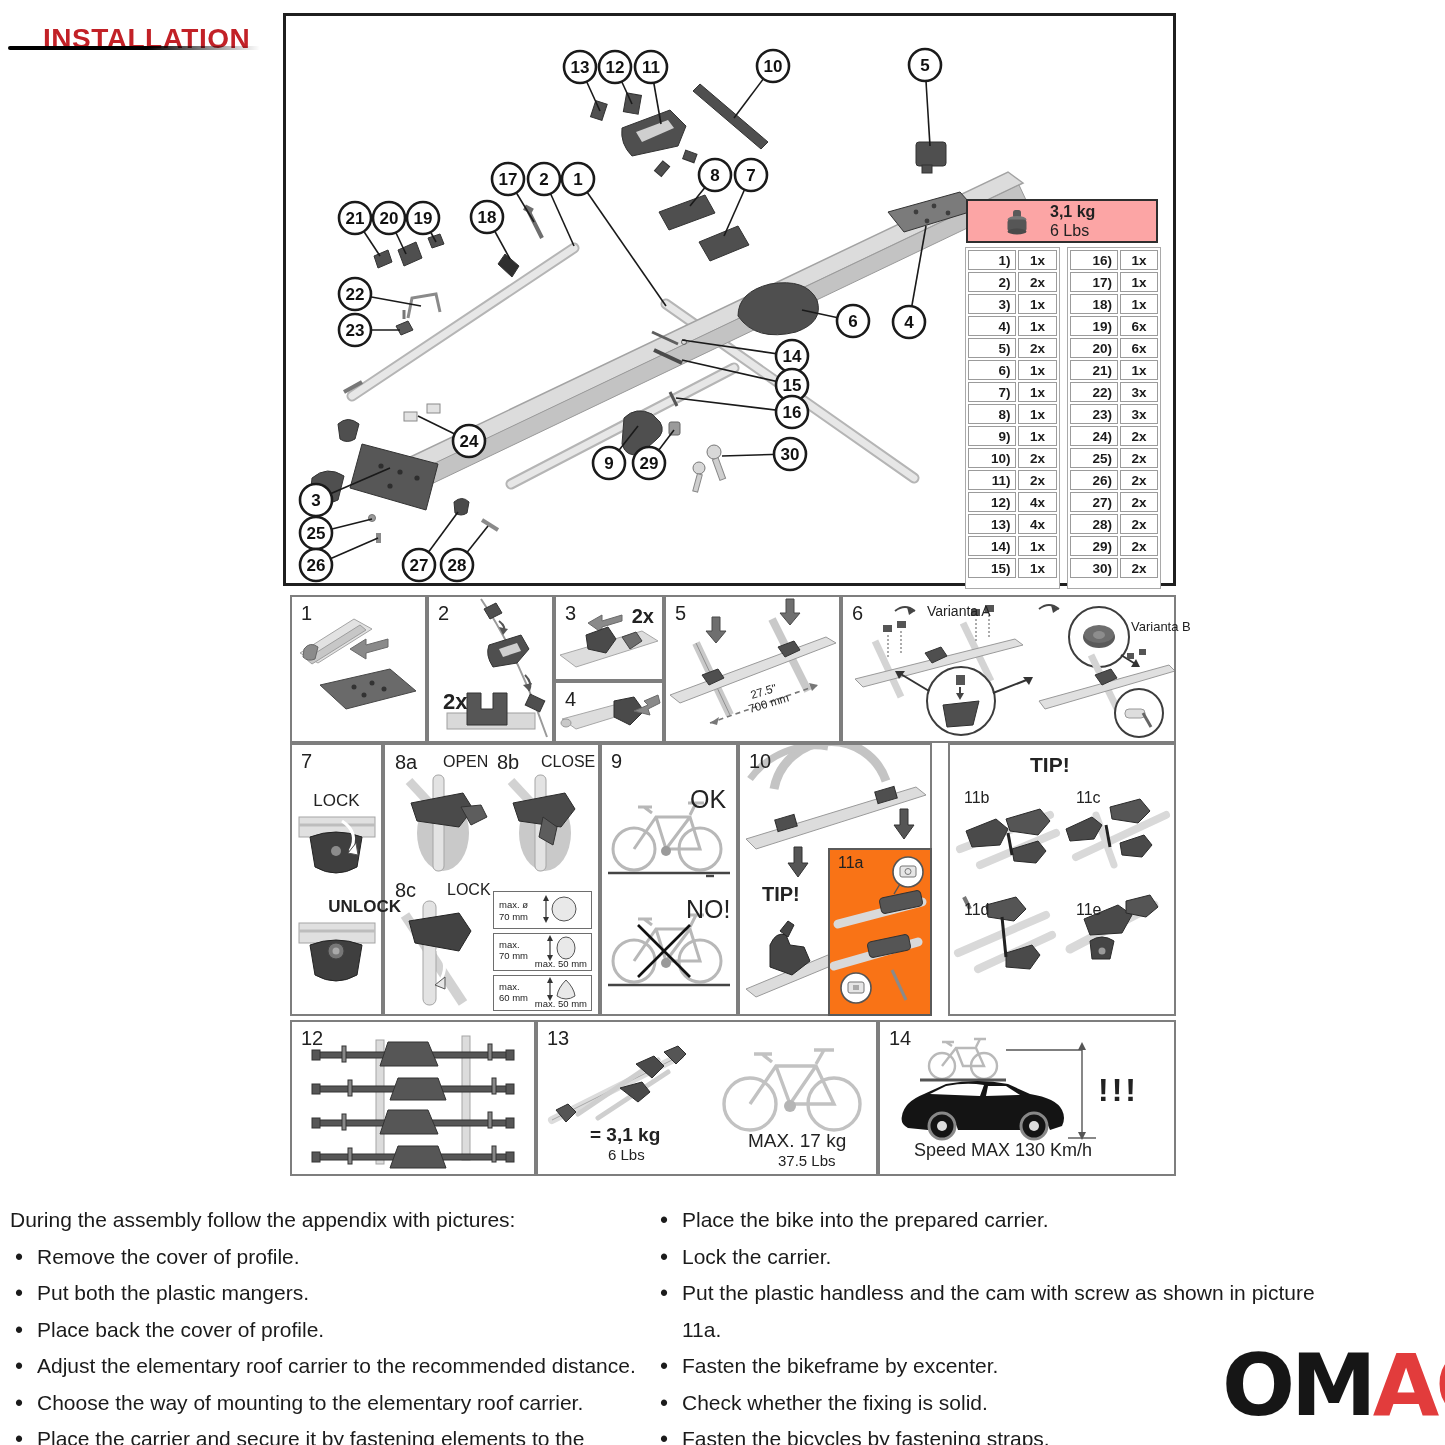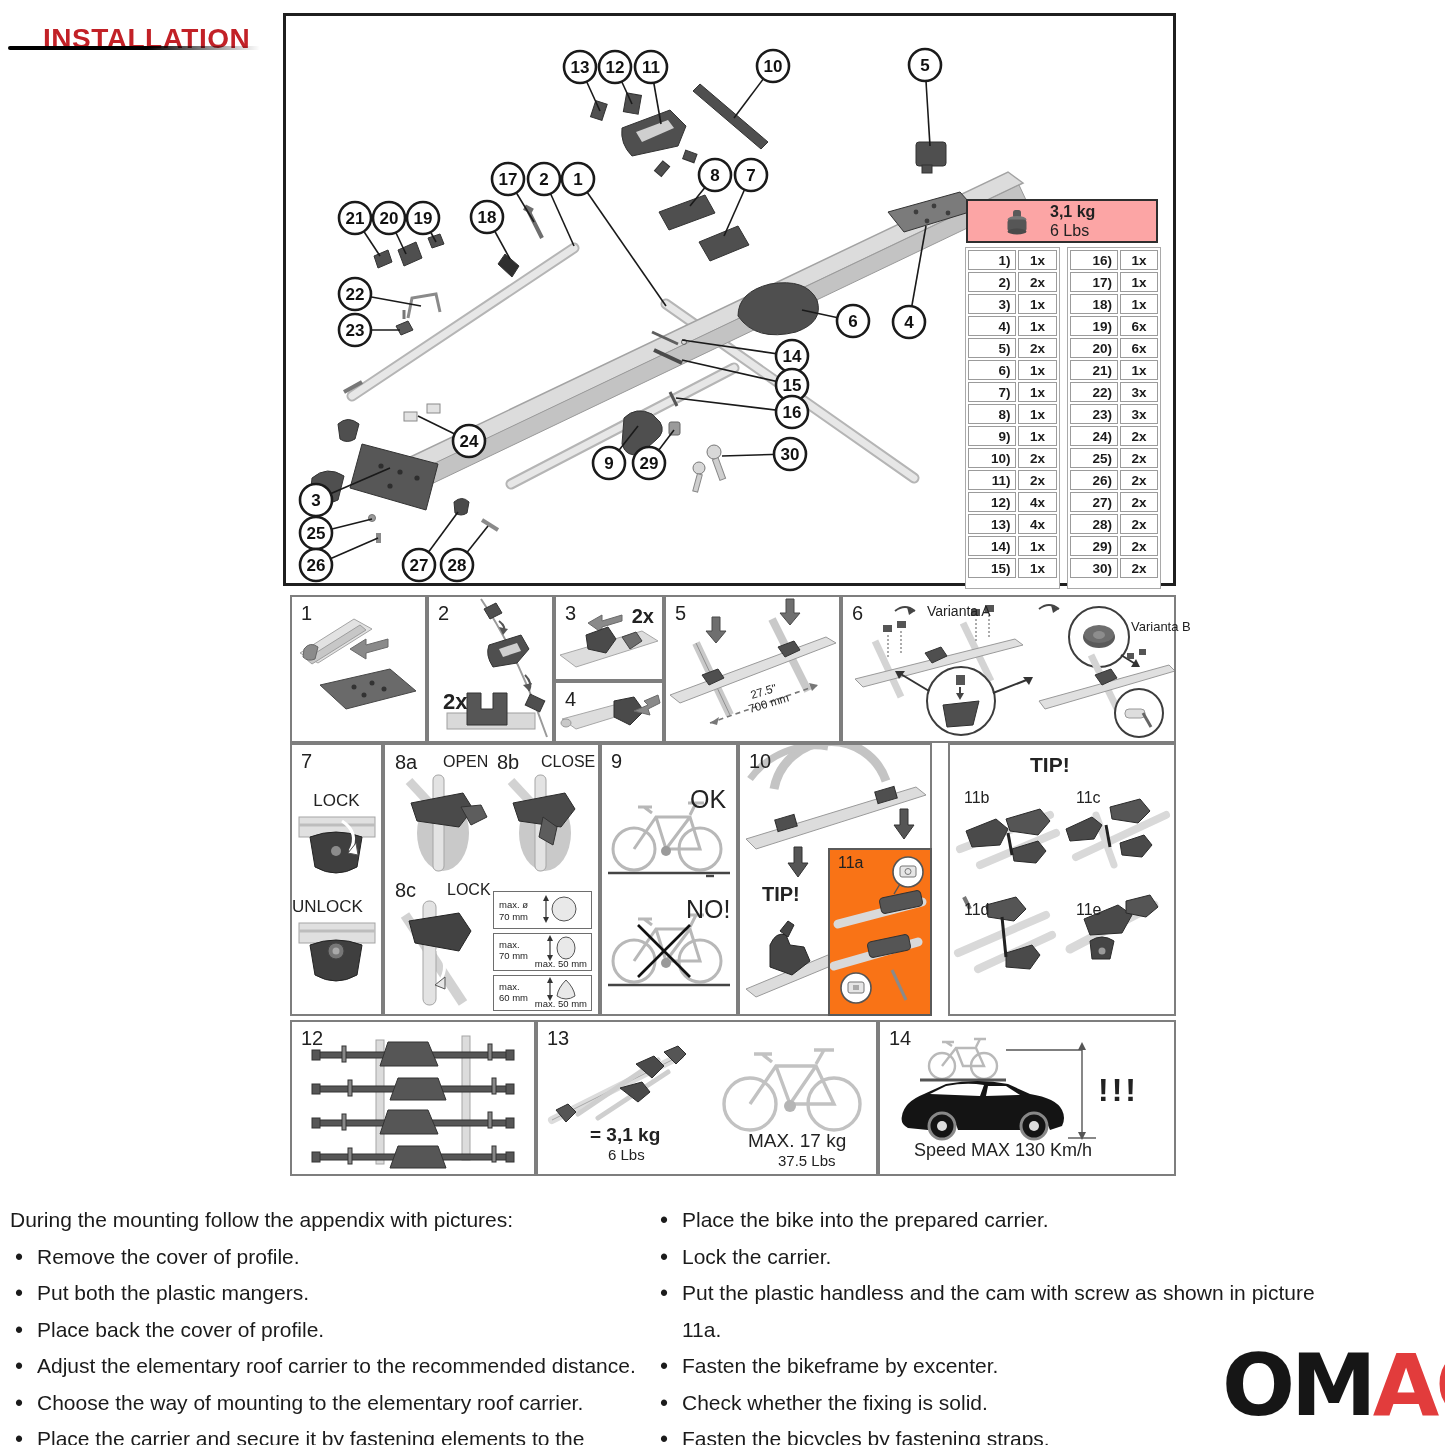--- a/index.html
+++ b/index.html
@@ -485,21 +485,21 @@
       <rect x="296" y="52" width="7" height="6" fill="#555"></rect>
     <circle cx="296" cy="116" r="24" fill="#fff" stroke="#3d3d3d" stroke-width="2"></circle>
     <rect x="282" y="112" width="20" height="9" rx="4" fill="#ddd" stroke="#999"></rect>
     <line x1="300" y1="116" x2="308" y2="130" stroke="#666" stroke-width="3"></line>
   </svg>
 </div>
 
 <div class="panel" style="left:290px;top:743px;width:93px;height:273px;">
   <span class="pnumber">7</span>
   <span class="plabel" style="left:0;top:46px;width:89px;text-align:center;font-size:17px;">LOCK</span>
-  <span class="plabel" style="left:0;top:152px;width:109px;text-align:left;font-size:17px;">UNLOCK</span>
+  <span class="plabel" style="left:0;top:152px;width:109px;text-align:right;font-size:17px;font-weight:bold;">UNLOCK</span>
   <svg class="illus" viewBox="0 0 89 269">
     <rect x="7" y="72" width="76" height="20" fill="#e0e0e0" stroke="#a5a5a5"></rect>
     <line x1="7" y1="80" x2="83" y2="80" stroke="#bdbdbd" stroke-width="3"></line>
     <path d="M18 92 q26 -10 52 0 l-5 30 q-21 12 -42 0 Z" fill="#3f3f3f" stroke="#222"></path>
     <circle cx="44" cy="106" r="5" fill="#8c8c8c"></circle>
     <path d="M50 76 q18 12 8 30" stroke="#fff" stroke-width="3" fill="none"></path>
     <polygon points="56,108 64,98 66,110" fill="#fff" stroke="#555"></polygon>
     <rect x="7" y="178" width="76" height="20" fill="#e0e0e0" stroke="#a5a5a5"></rect>
     <line x1="7" y1="186" x2="83" y2="186" stroke="#bdbdbd" stroke-width="3"></line>
     <path d="M18 200 q26 -10 52 0 l-5 30 q-21 12 -42 0 Z" fill="#3f3f3f" stroke="#222"></path>
@@ -756,21 +756,21 @@
       <circle cx="154" cy="104" r="5" fill="#ddd"></circle>
     <line x1="126" y1="28" x2="202" y2="28" stroke="#555" stroke-width="1.4"></line>
     <line x1="202" y1="22" x2="202" y2="116" stroke="#555" stroke-width="1.4"></line>
     <polygon points="202,20 198,28 206,28" fill="#555"></polygon>
     <polygon points="202,118 198,110 206,110" fill="#555"></polygon>
     <line x1="188" y1="116" x2="216" y2="116" stroke="#555" stroke-width="1.4"></line>
   </svg>
 </div>
 
 <div class="instr instr-left">
-  <div class="intro">During the mounting follow the appendix with pictures:</div>
+  <div class="intro">During the assembly follow the appendix with pictures:</div>
   <ul>
       <li>Remove the cover of profile.</li>
       <li>Put both the plastic mangers.</li>
       <li>Place back the cover of profile.</li>
       <li>Adjust the elementary roof carrier to the recommended distance.</li>
       <li>Choose the way of mounting to the elementary roof carrier.</li>
       <li>Place the carrier and secure it by fastening elements to the elementary
 roof carrier.</li>
     </ul>
 </div>

